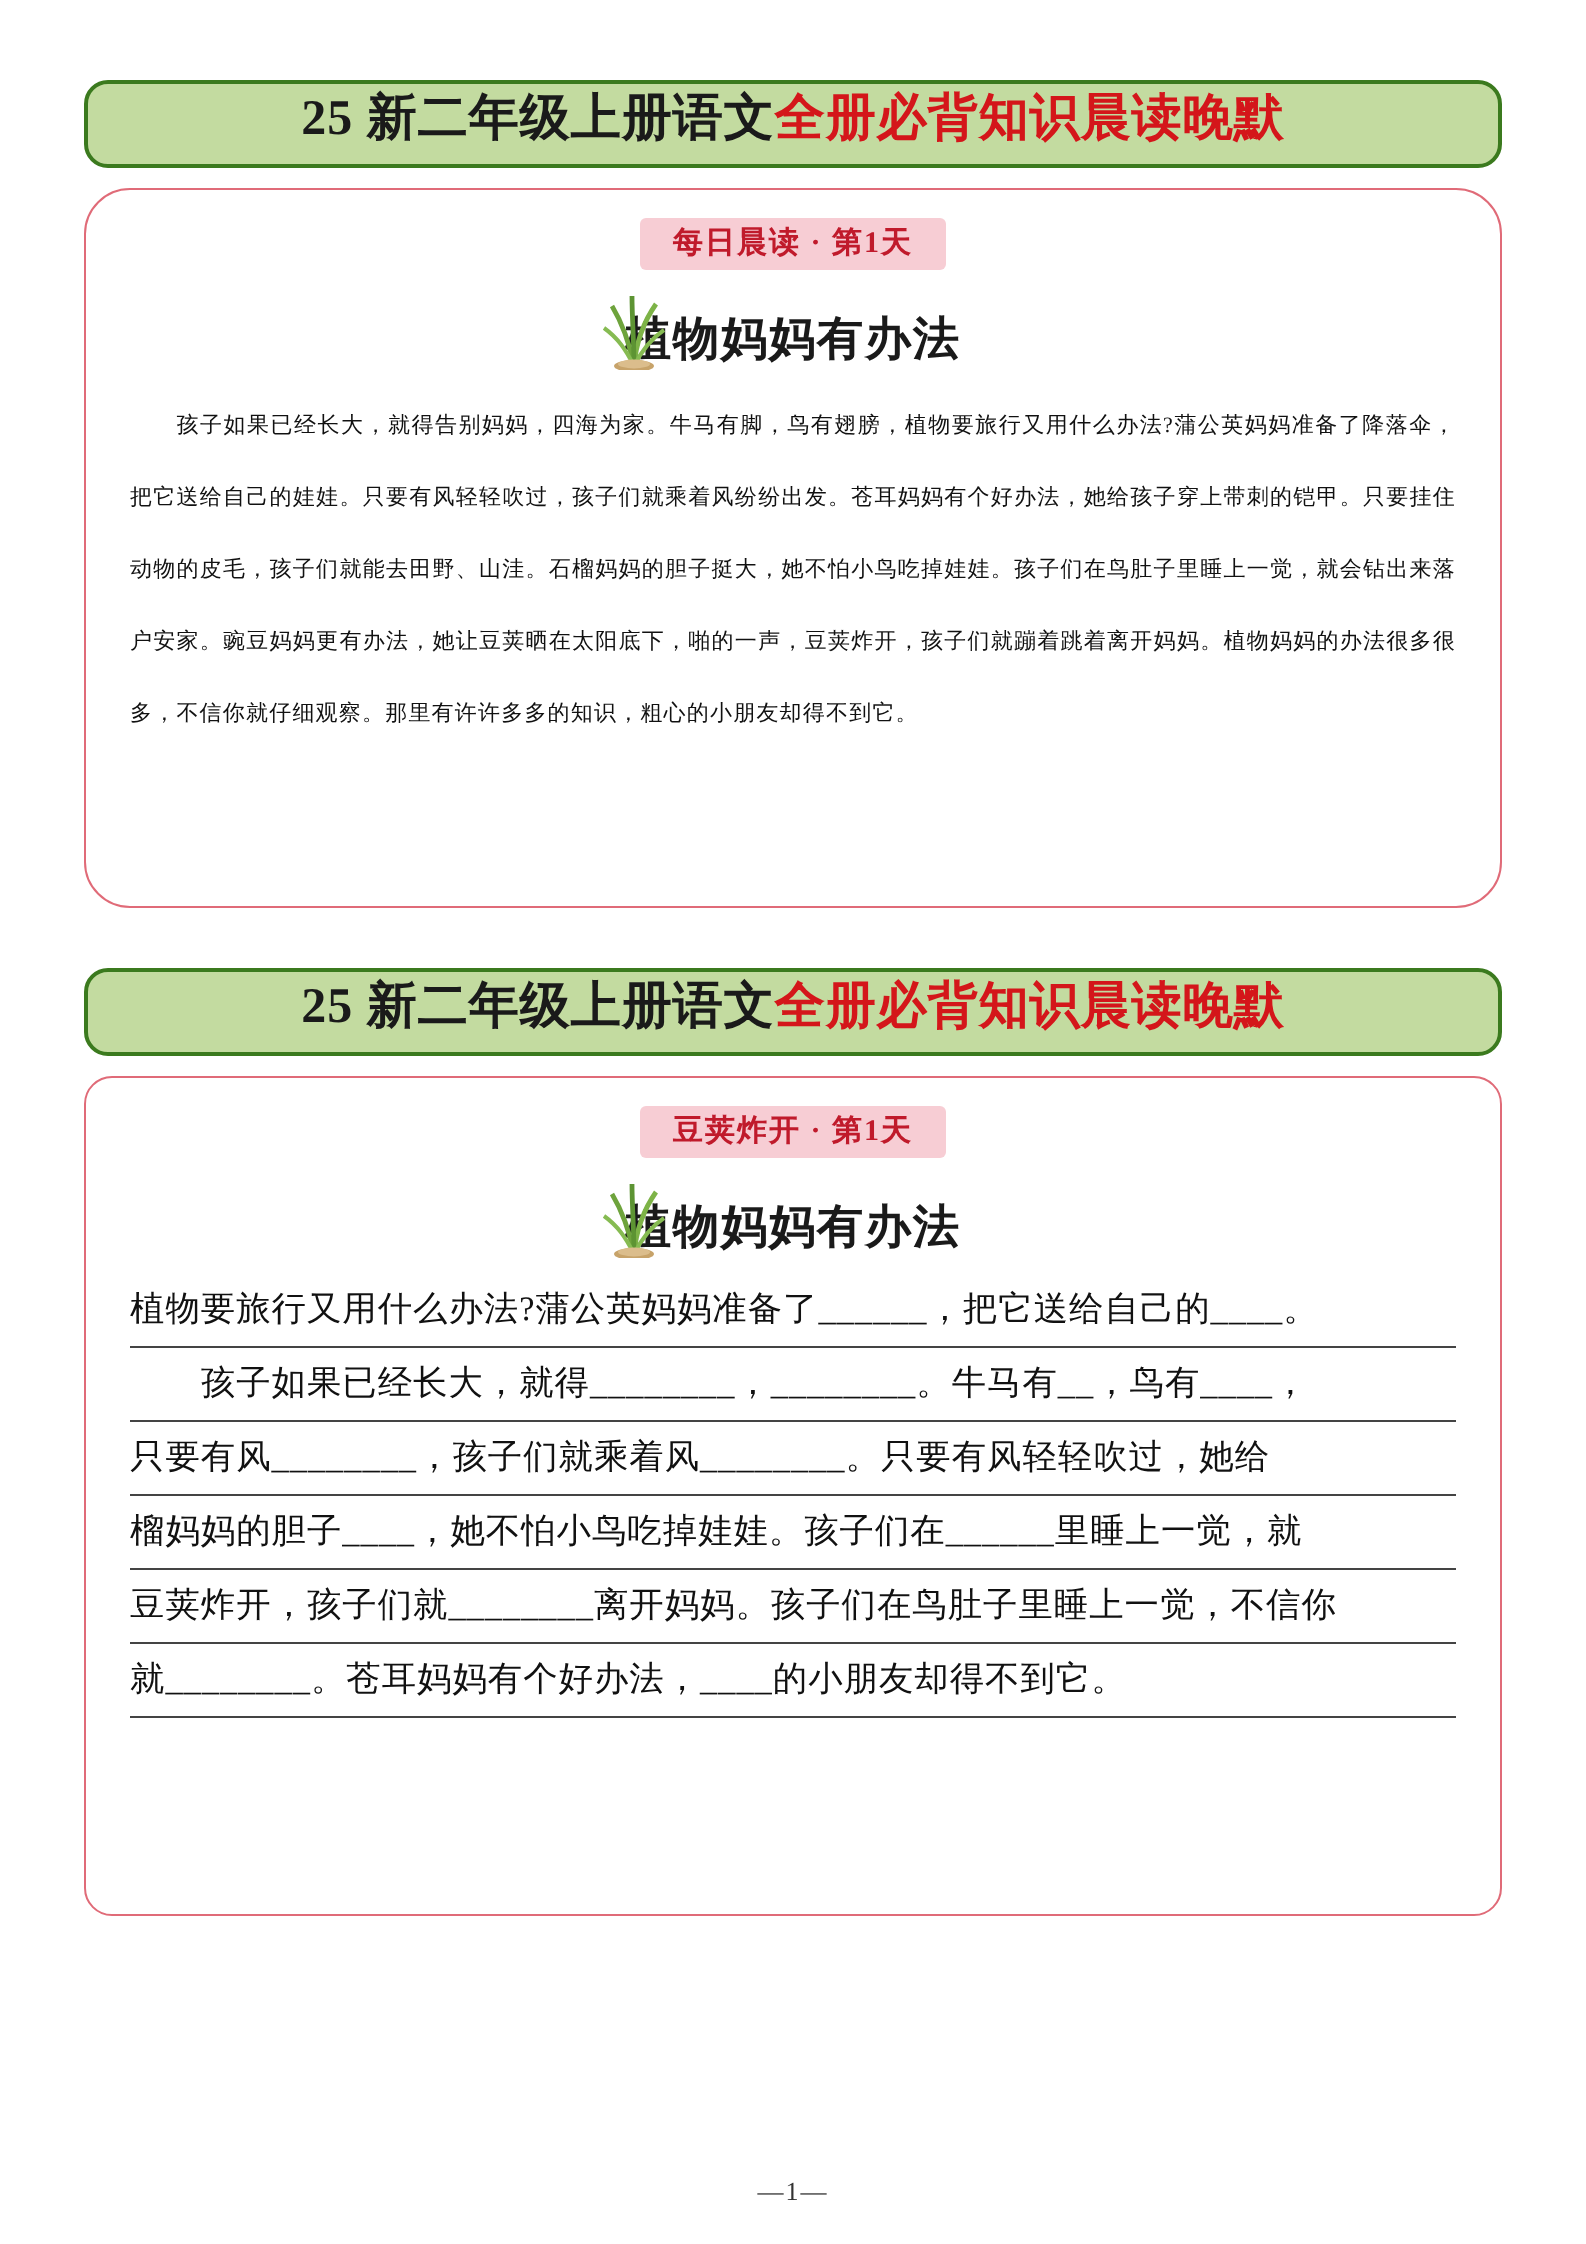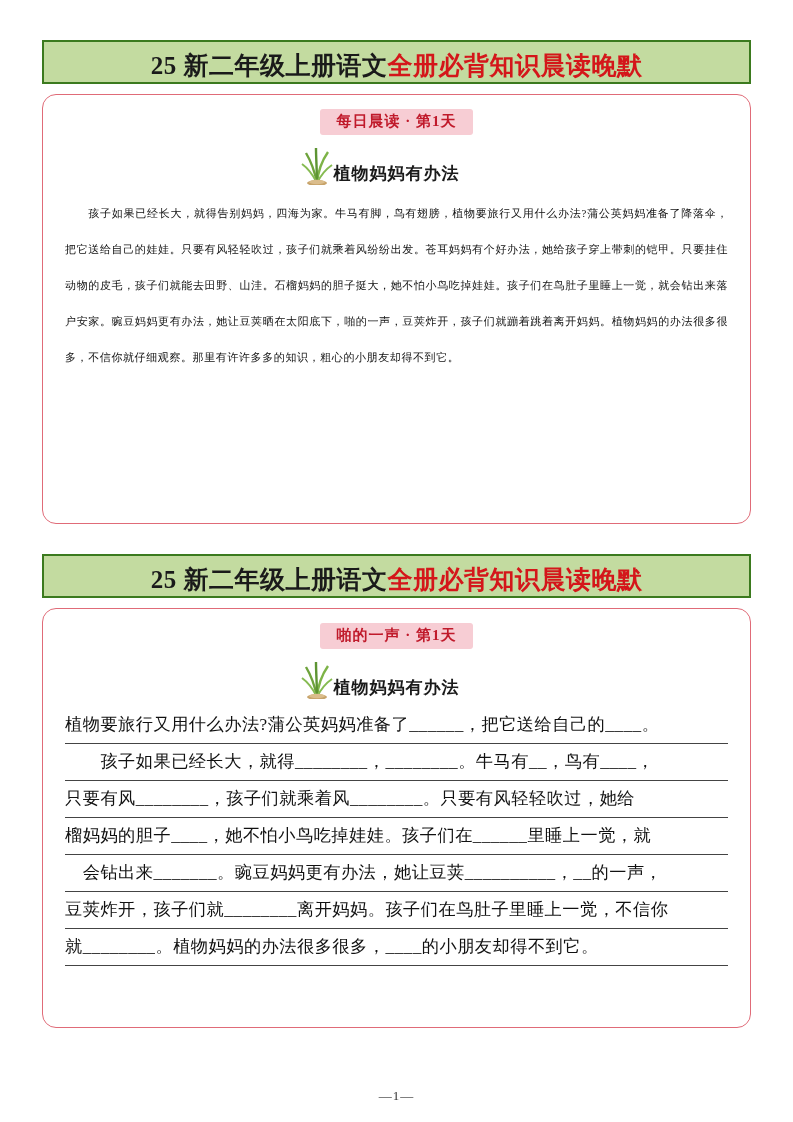--- a/index.html
+++ b/index.html
@@ -22,24 +22,24 @@
     padding: 40px 38px 10px 38px;
     display: flex;
     flex-direction: column;
   }
 
   
   .banner {
     position: relative;
     background: #c3dba0;
     border: 2px solid #3b7a1e;
-    border-radius: 0;
+    border-radius: 12px;
     height: 44px;
     display: flex;
-    align-items: flex-end;
+    align-items: flex-start;
     justify-content: center;
     box-sizing: border-box;
     margin: 0 4px;
   }
   .banner-inner {
     font-size: 25px;
     font-weight: bold;
     letter-spacing: 0.5px;
     white-space: nowrap;
     font-family: "Liberation Serif", "DejaVu Serif", serif;
@@ -50,21 +50,21 @@
   
   .card {
     position: relative;
     border: 1.6px solid #e06b78;
     border-radius: 14px;
     margin: 10px 4px 0 4px;
     padding: 16px 22px 18px 22px;
     box-sizing: border-box;
     background: #fff;
   }
-  .card.morning { height: 430px; }
+  .card.morning { height: 360px; border-radius: 23px; }
   .card.evening { height: 420px; }
 
   .label-wrap {
     display: flex;
     justify-content: center;
     margin-top: -2px;
   }
   .day-label {
     background: #f7cdd4;
     color: #c01a2b;
@@ -85,21 +85,21 @@
     position: relative;
   }
   .plant-icon {
     position: absolute;
     left: 232px;
     bottom: 2px;
     width: 40px;
     height: 46px;
   }
   .lesson-title {
-    font-size: 17px;
+    font-size: 23px;
     font-weight: bold;
     color: #1a1a1a;
     letter-spacing: 1px;
     padding-bottom: 2px;
   }
 
   
   .body-text {
     margin-top: 8px;
     font-size: 11px;
@@ -171,41 +171,40 @@
   </div>
 
   <div class="banner" style="margin-top:30px;">
     <div class="banner-inner">
       <span class="part-a">25 新二年级上册语文</span><span class="part-b">全册必背知识晨读晚默</span>
     </div>
   </div>
 
   <div class="card evening">
     <div class="label-wrap">
-      <span class="day-label">啪的一声 · 第1天</span>
+      <span class="day-label">豆荚炸开 · 第1天</span>
     </div>
     <div class="title-row">
       <span class="plant-icon">
         <svg viewBox="0 0 40 46" width="40" height="46" xmlns="http://www.w3.org/2000/svg">
           <path d="M20 44 C18 34 15 24 9 14" stroke="#6ea33c" stroke-width="2.4" fill="none"></path>
           <path d="M20 44 C21 33 24 23 31 13" stroke="#7db347" stroke-width="2.4" fill="none"></path>
           <path d="M20 44 C20 32 19 20 19 9" stroke="#5d9433" stroke-width="2.4" fill="none"></path>
           <path d="M20 44 C16 36 12 30 5 25" stroke="#86bb52" stroke-width="2" fill="none"></path>
           <path d="M20 44 C24 36 29 30 35 26" stroke="#86bb52" stroke-width="2" fill="none"></path>
           <ellipse cx="20" cy="44" rx="10" ry="3" fill="#c7a36a"></ellipse>
           <ellipse cx="20" cy="43" rx="8" ry="2.2" fill="#dbbd8c"></ellipse>
         </svg>
       </span>
       <span class="lesson-title">植物妈妈有办法</span>
     </div>
     <div class="lined">
       <div class="line-row">植物要旅行又用什么办法?蒲公英妈妈准备了______，把它送给自己的____。</div>
       <div class="line-row">　　孩子如果已经长大，就得________，________。牛马有__，鸟有____，</div>
       <div class="line-row">只要有风________，孩子们就乘着风________。只要有风轻轻吹过，她给</div>
       <div class="line-row">榴妈妈的胆子____，她不怕小鸟吃掉娃娃。孩子们在______里睡上一觉，就</div>
-      <div class="line-row">　会钻出来_______。豌豆妈妈更有办法，她让豆荚__________，__的一声，</div>
       <div class="line-row">豆荚炸开，孩子们就________离开妈妈。孩子们在鸟肚子里睡上一觉，不信你</div>
-      <div class="line-row">就________。植物妈妈的办法很多很多，____的小朋友却得不到它。</div>
+      <div class="line-row">就________。苍耳妈妈有个好办法，____的小朋友却得不到它。</div>
     </div>
   </div>
 
   <div class="footer">—1—</div>
 </div>
 
 </body></html>

